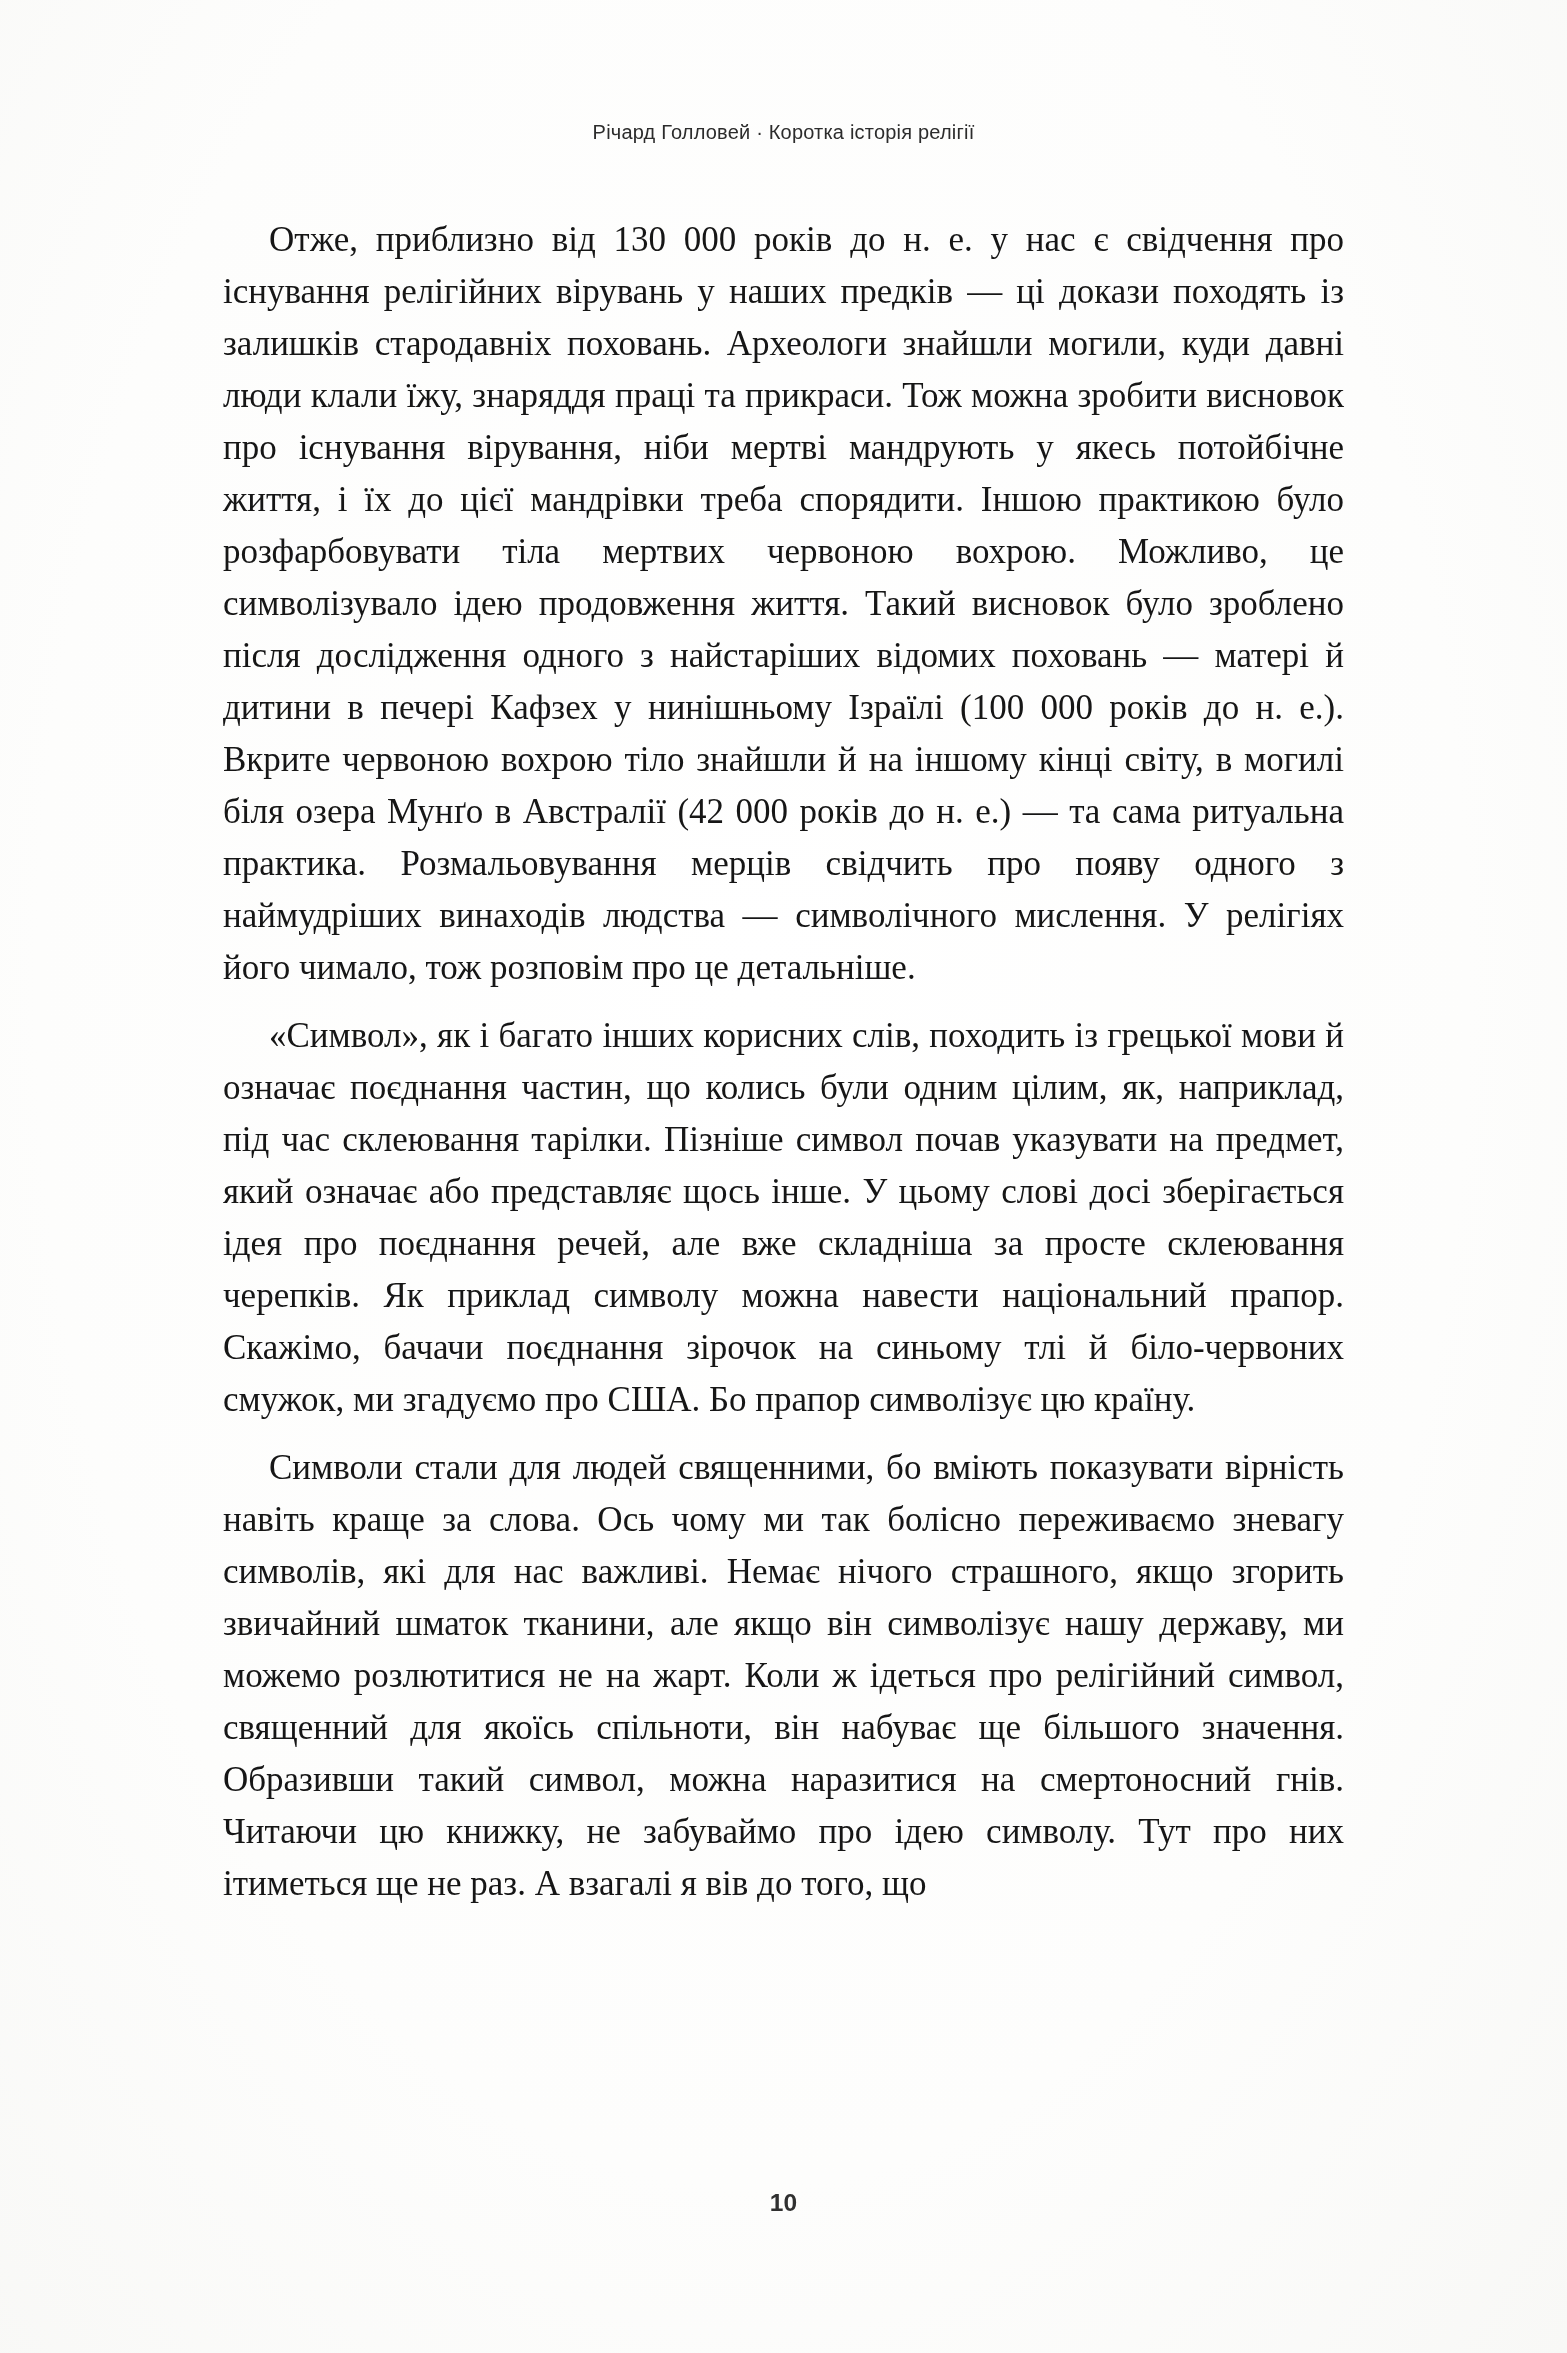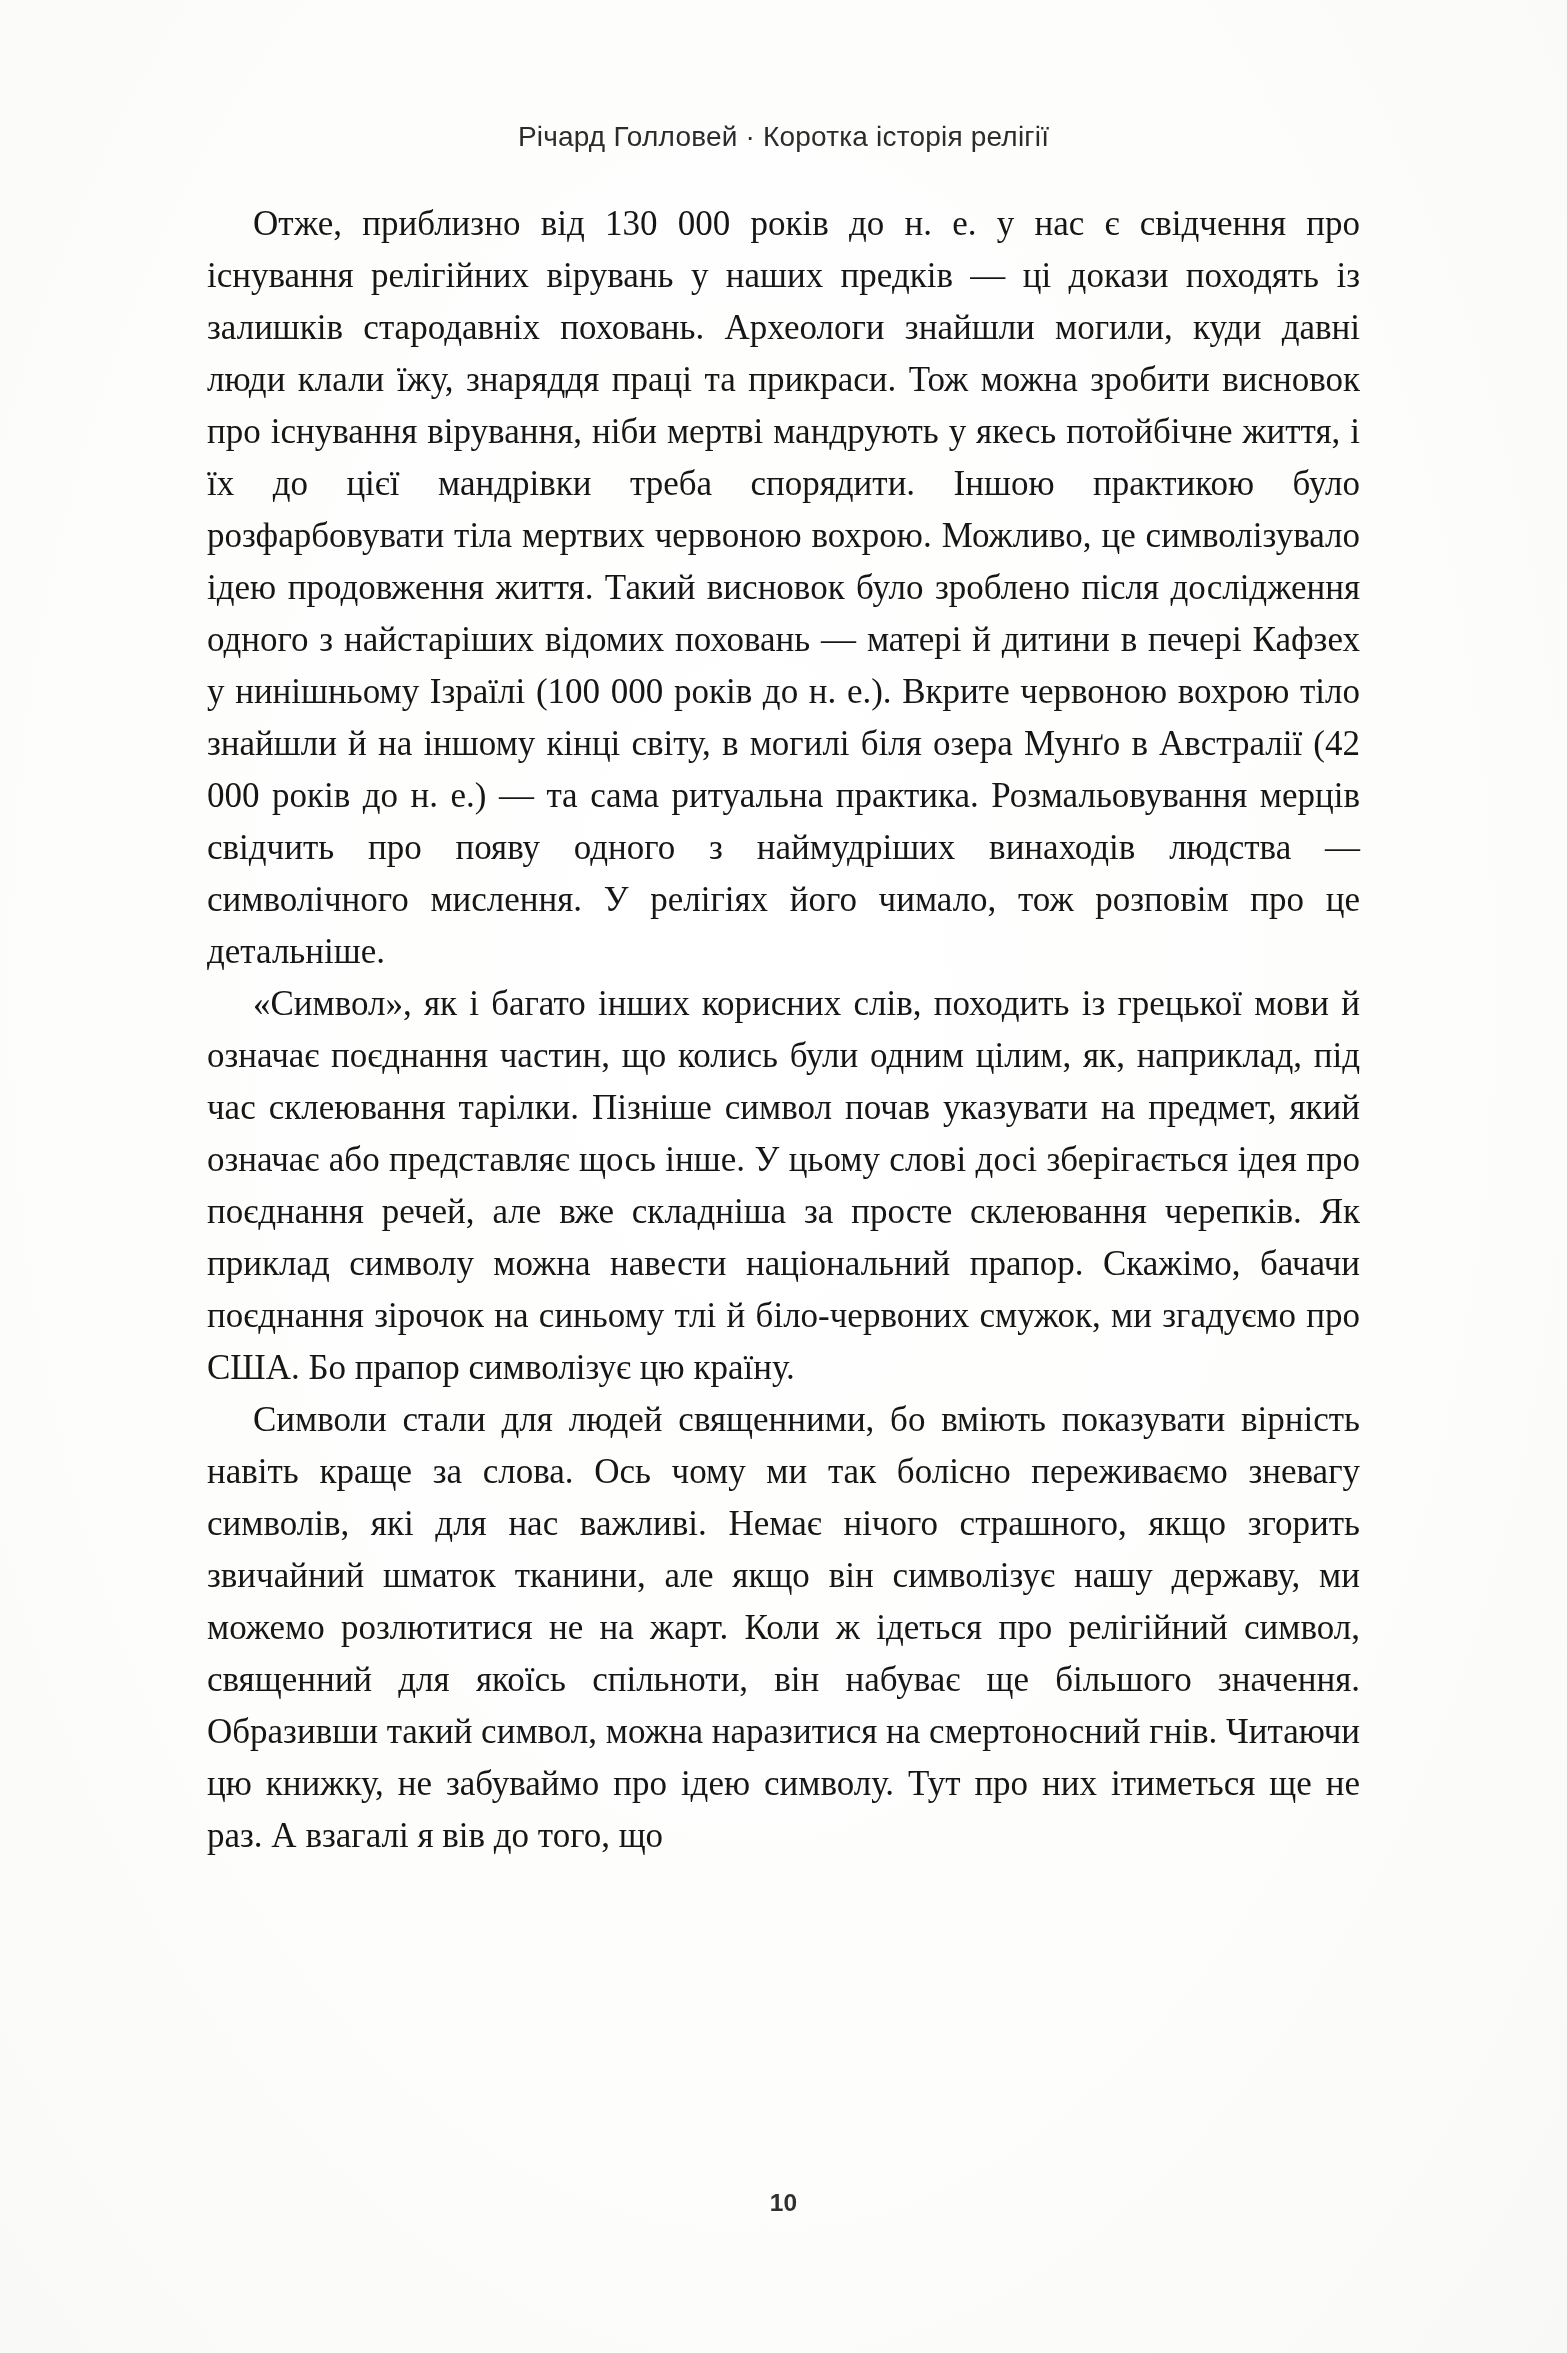--- a/index.html
+++ b/index.html
@@ -40,42 +40,42 @@
     height: 100%;
   }
 
   .running-header {
     position: absolute;
     top: 121px;
     left: 0;
     width: 1153px;
     text-align: center;
     font-family: "Liberation Sans", "DejaVu Sans", sans-serif;
-    font-size: 28px;
+    font-size: 20px;
     letter-spacing: 0.2px;
     color: #2c2c2c;
     white-space: nowrap;
   }
 
   .body-text {
     position: absolute;
     top: 198px;
     left: 0;
     width: 1153px;
     font-size: 35px;
     line-height: 52px;
     text-align: justify;
     text-justify: inter-word;
     -webkit-hyphens: manual;
     hyphens: manual;
     color: #161616;
   }
 
   .body-text p {
-    margin: 0;
+    margin: 16px;
     text-indent: 46px;
     text-align: justify;
   }
 
   .body-text p:last-child {
     text-align: justify;
   }
 
   .italic {
   }

